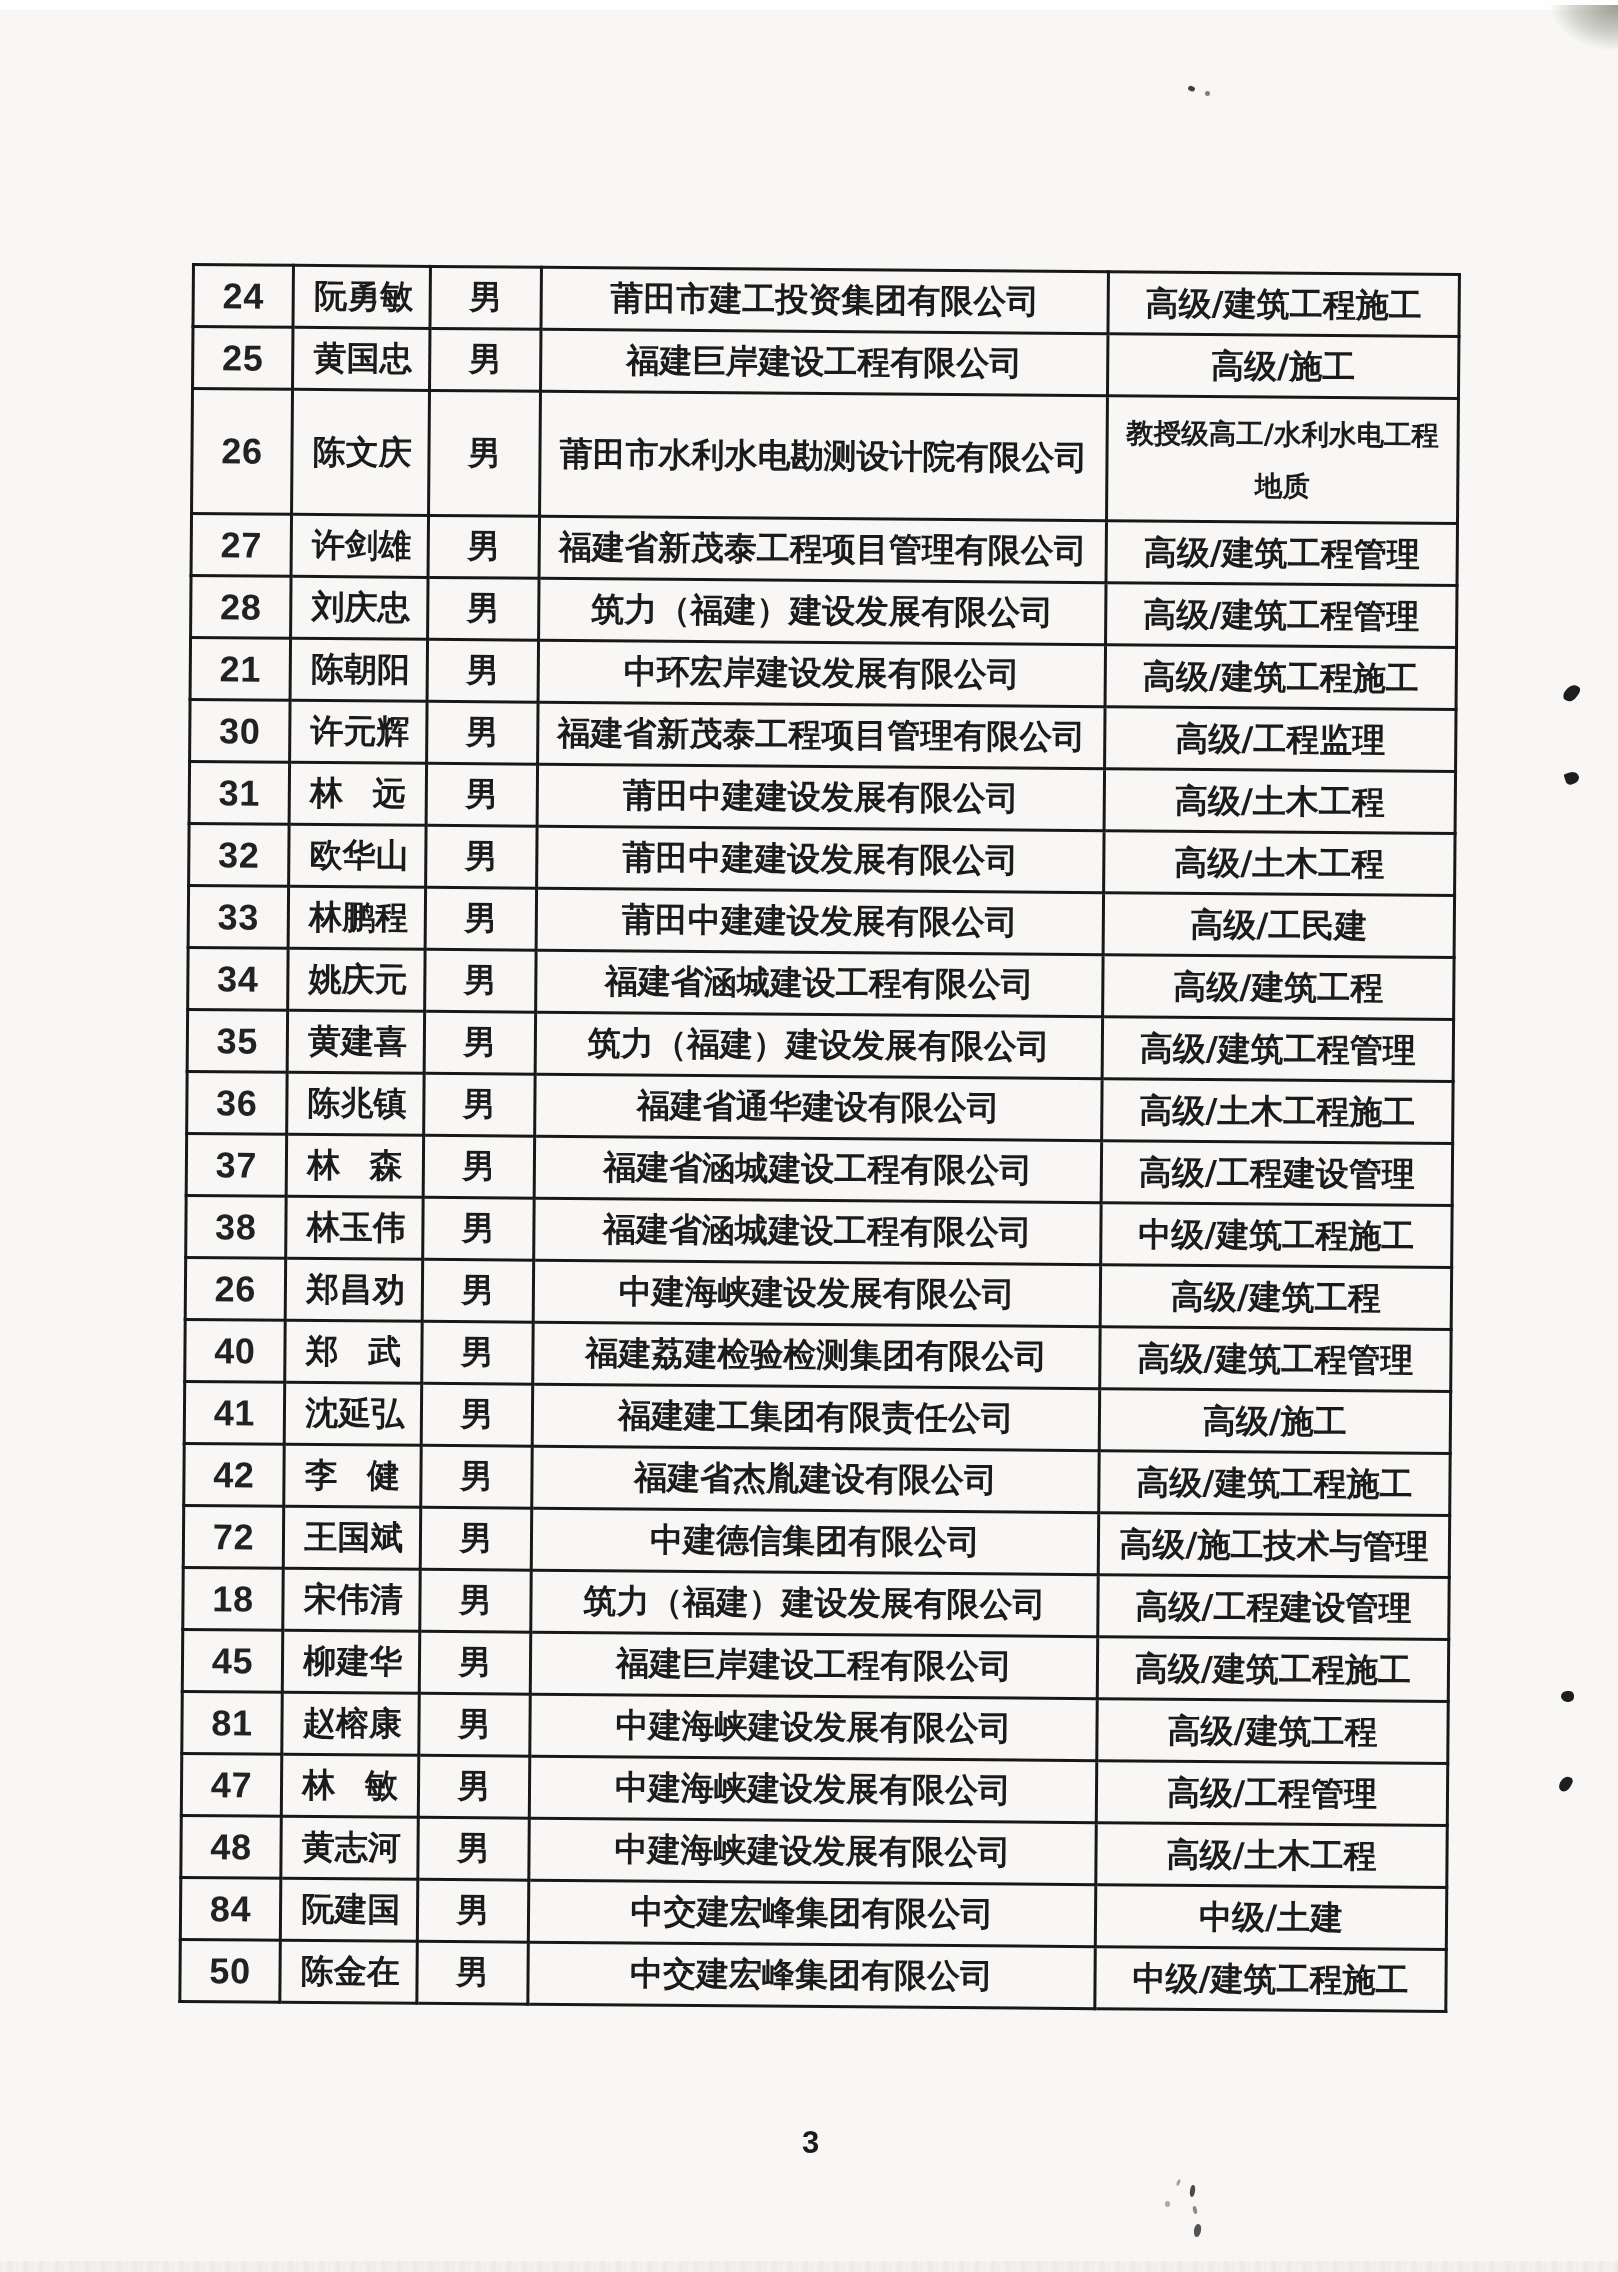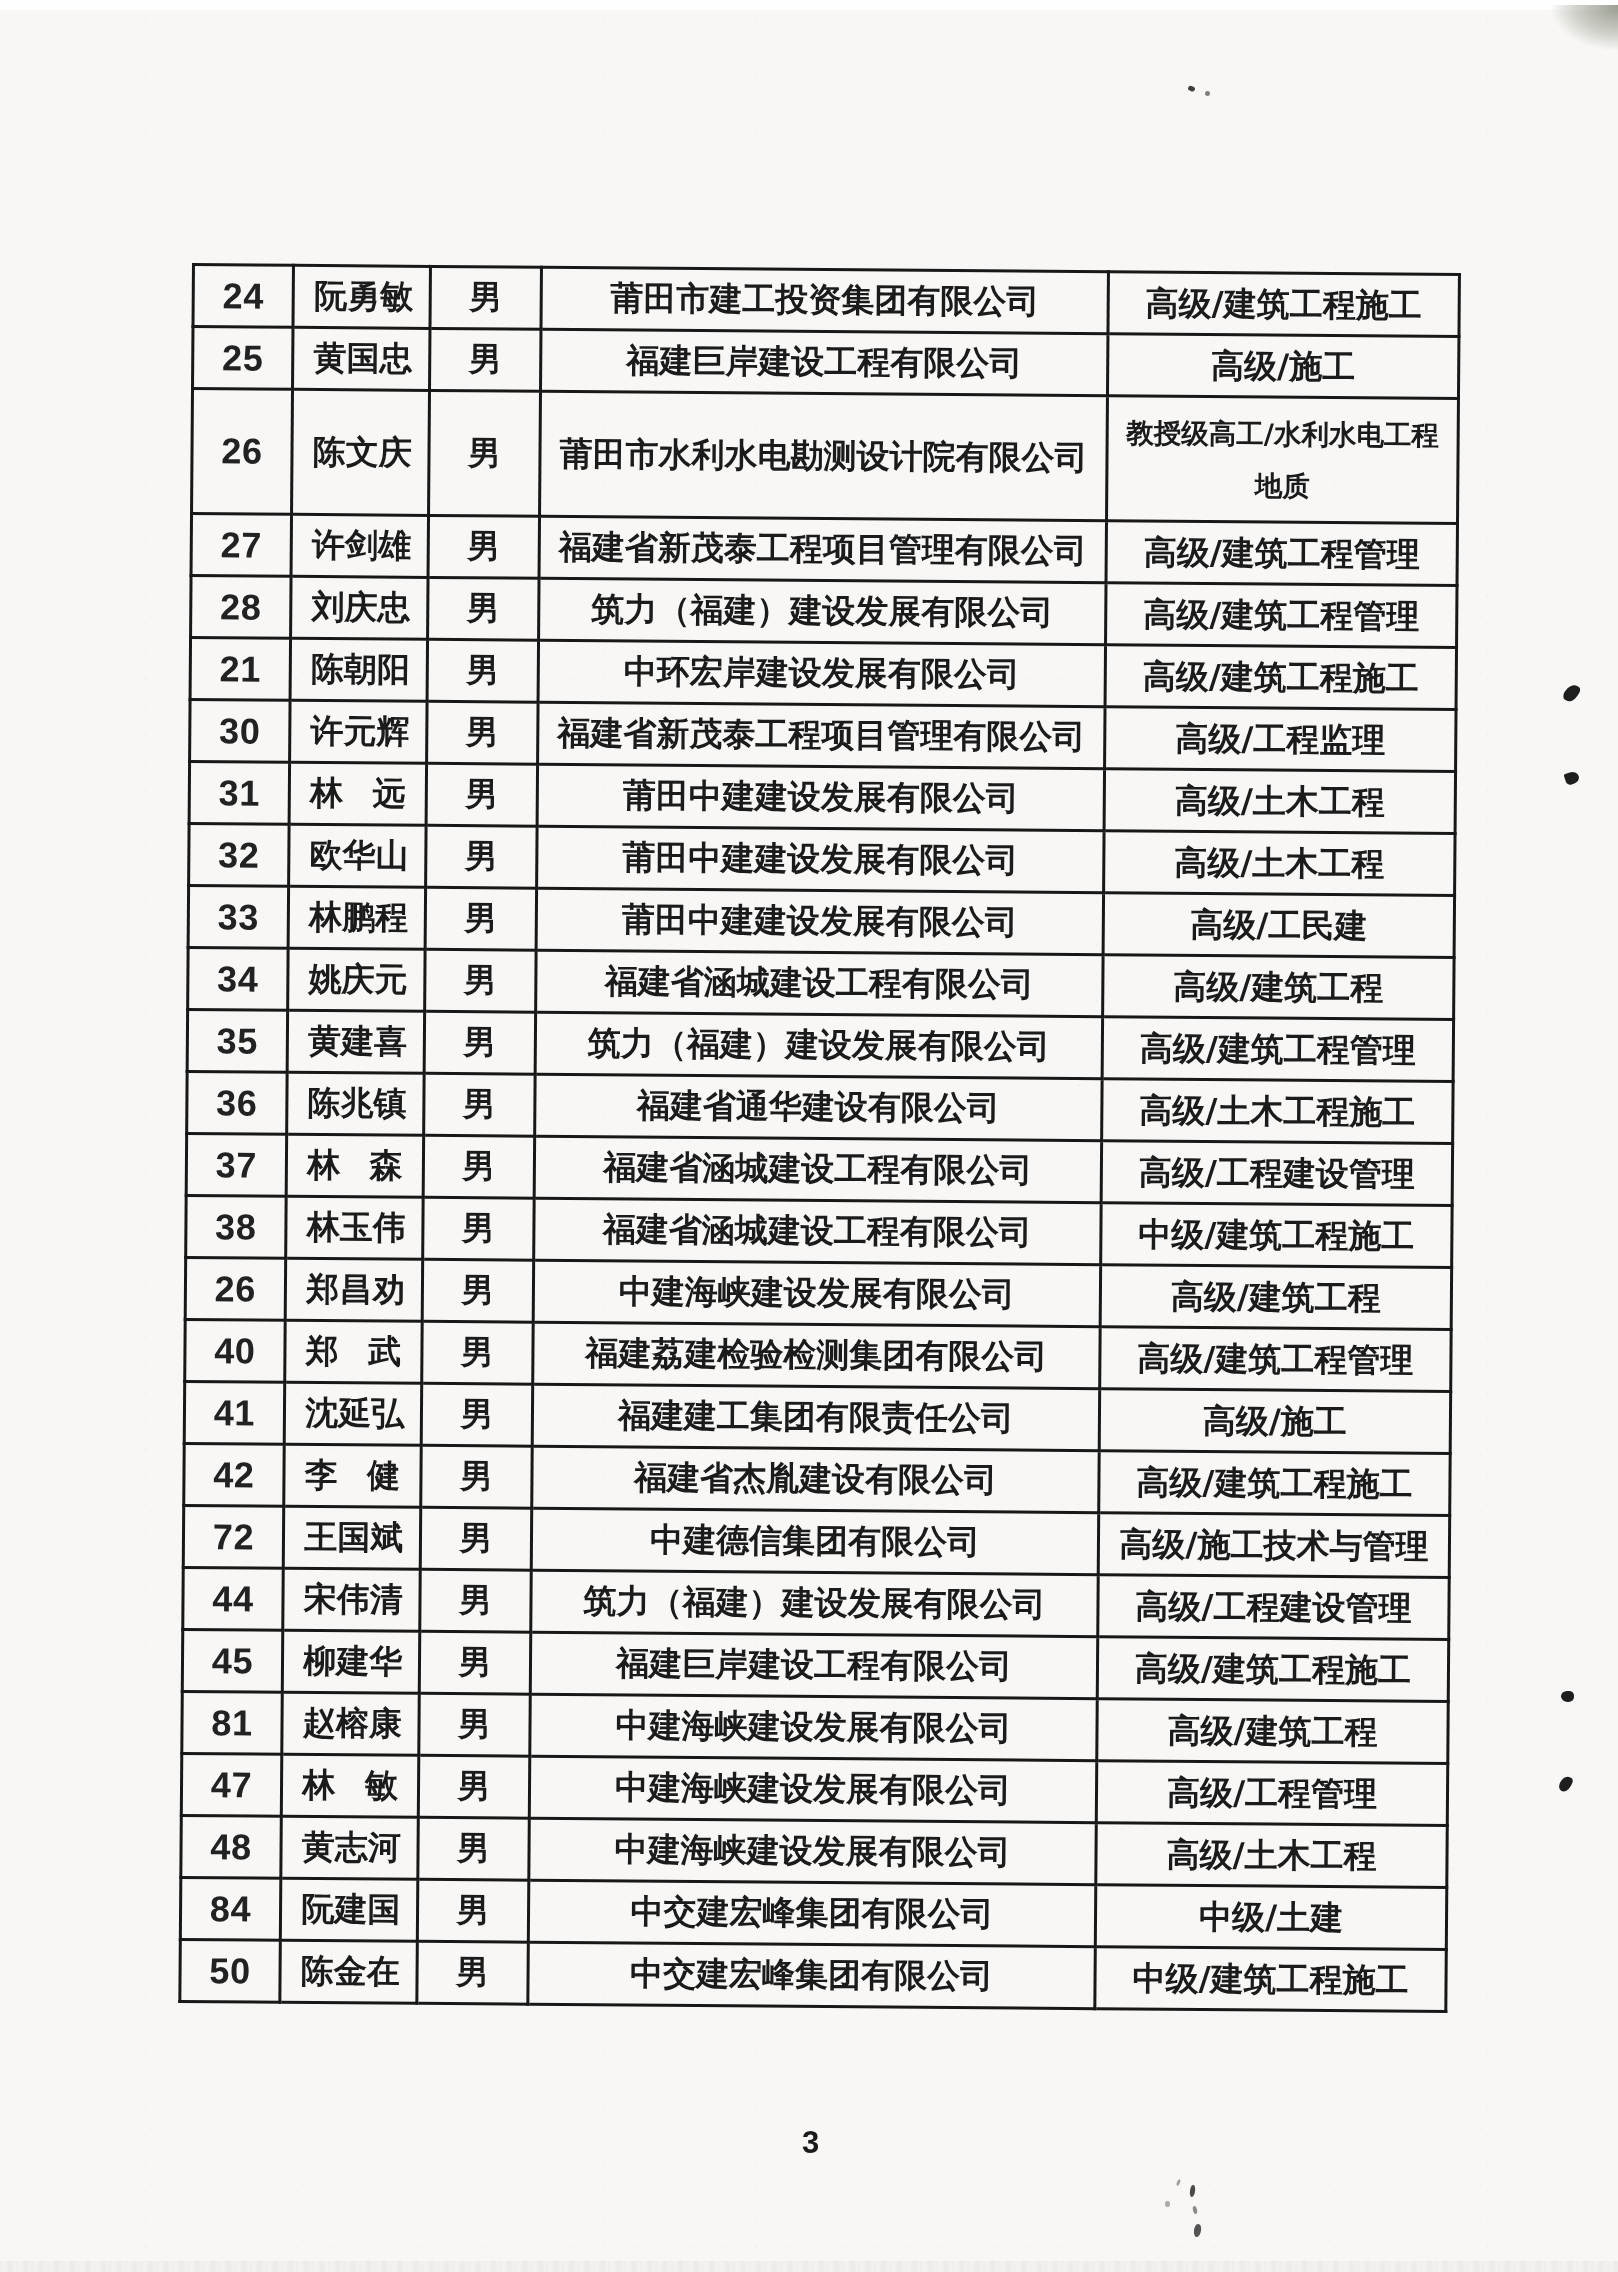--- a/index.html
+++ b/index.html
@@ -281,21 +281,21 @@
             <td class="cell-title">高级/建筑工程施工</td>
           </tr>
           <tr class="data-row">
             <td class="cell-no">72</td>
             <td class="cell-name">王国斌</td>
             <td class="cell-gender">男</td>
             <td class="cell-company">中建德信集团有限公司</td>
             <td class="cell-title">高级/施工技术与管理</td>
           </tr>
           <tr class="data-row">
-            <td class="cell-no">44</td>
+            <td class="cell-no">18</td>
             <td class="cell-name">宋伟清</td>
             <td class="cell-gender">男</td>
             <td class="cell-company">筑力（福建）建设发展有限公司</td>
             <td class="cell-title">高级/工程建设管理</td>
           </tr>
           <tr class="data-row">
             <td class="cell-no">45</td>
             <td class="cell-name">柳建华</td>
             <td class="cell-gender">男</td>
             <td class="cell-company">福建巨岸建设工程有限公司</td>

